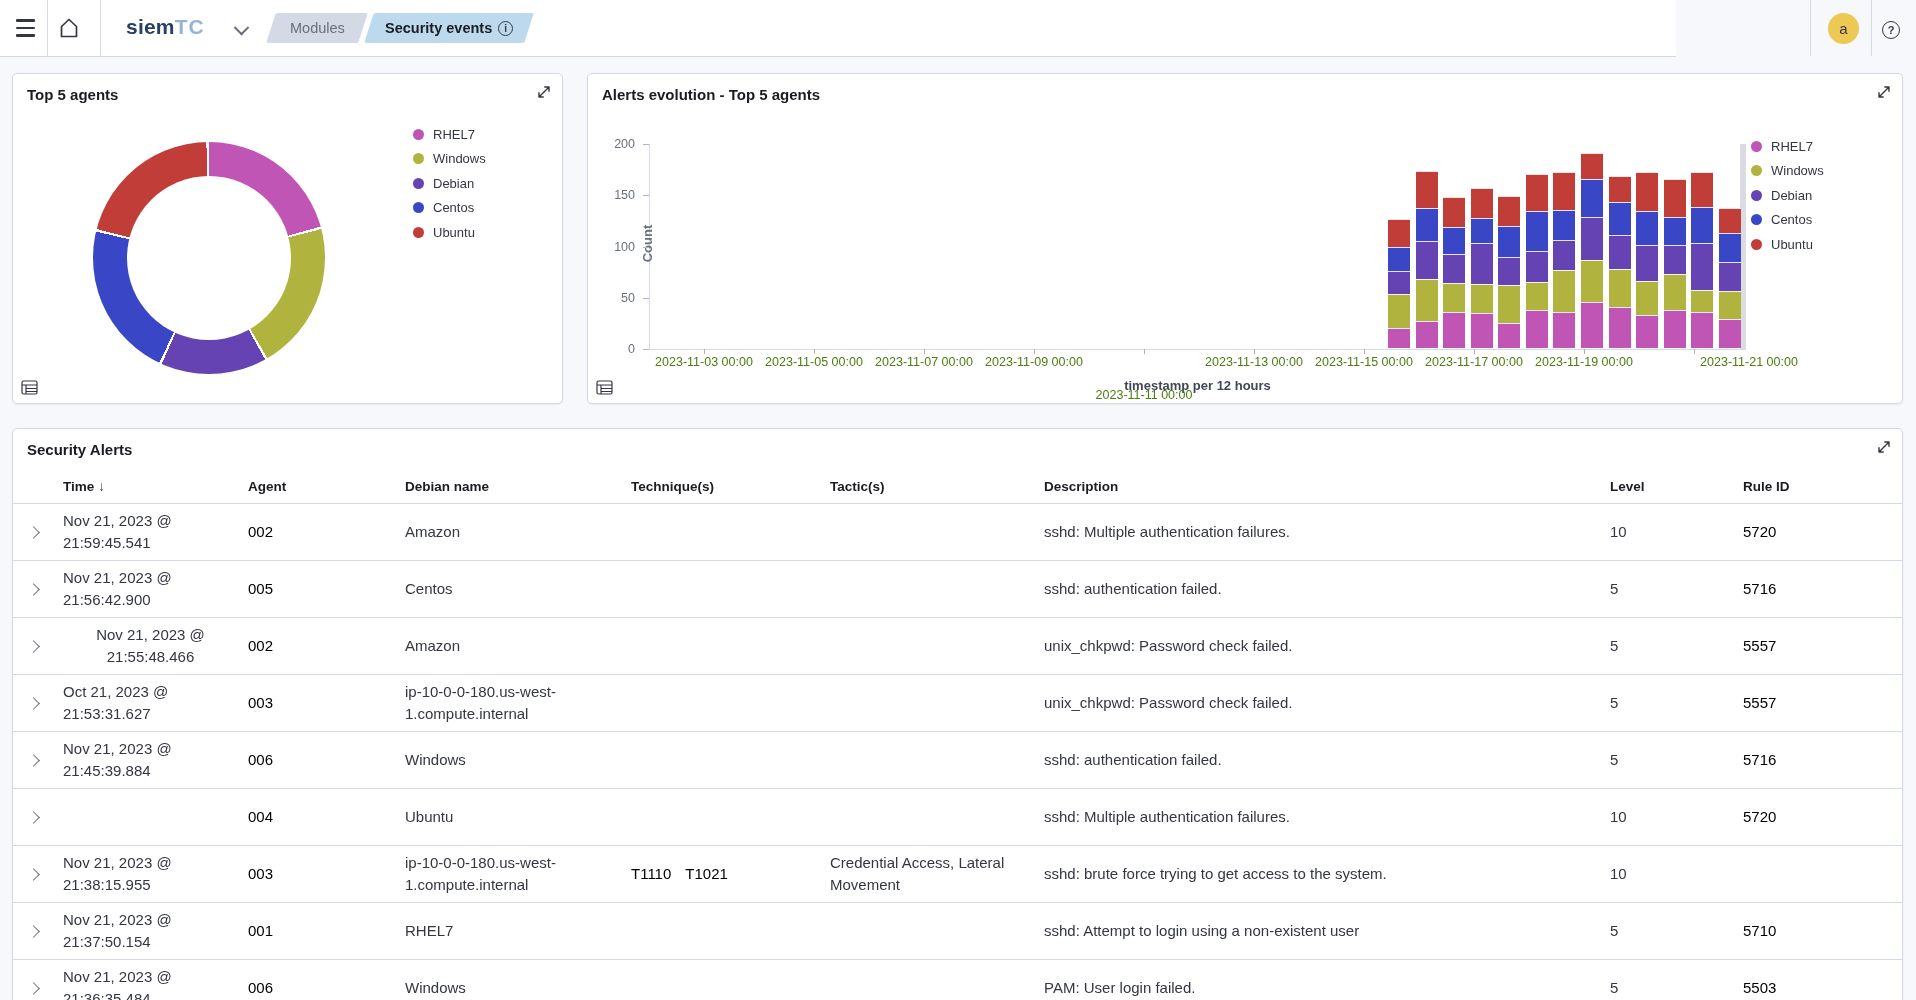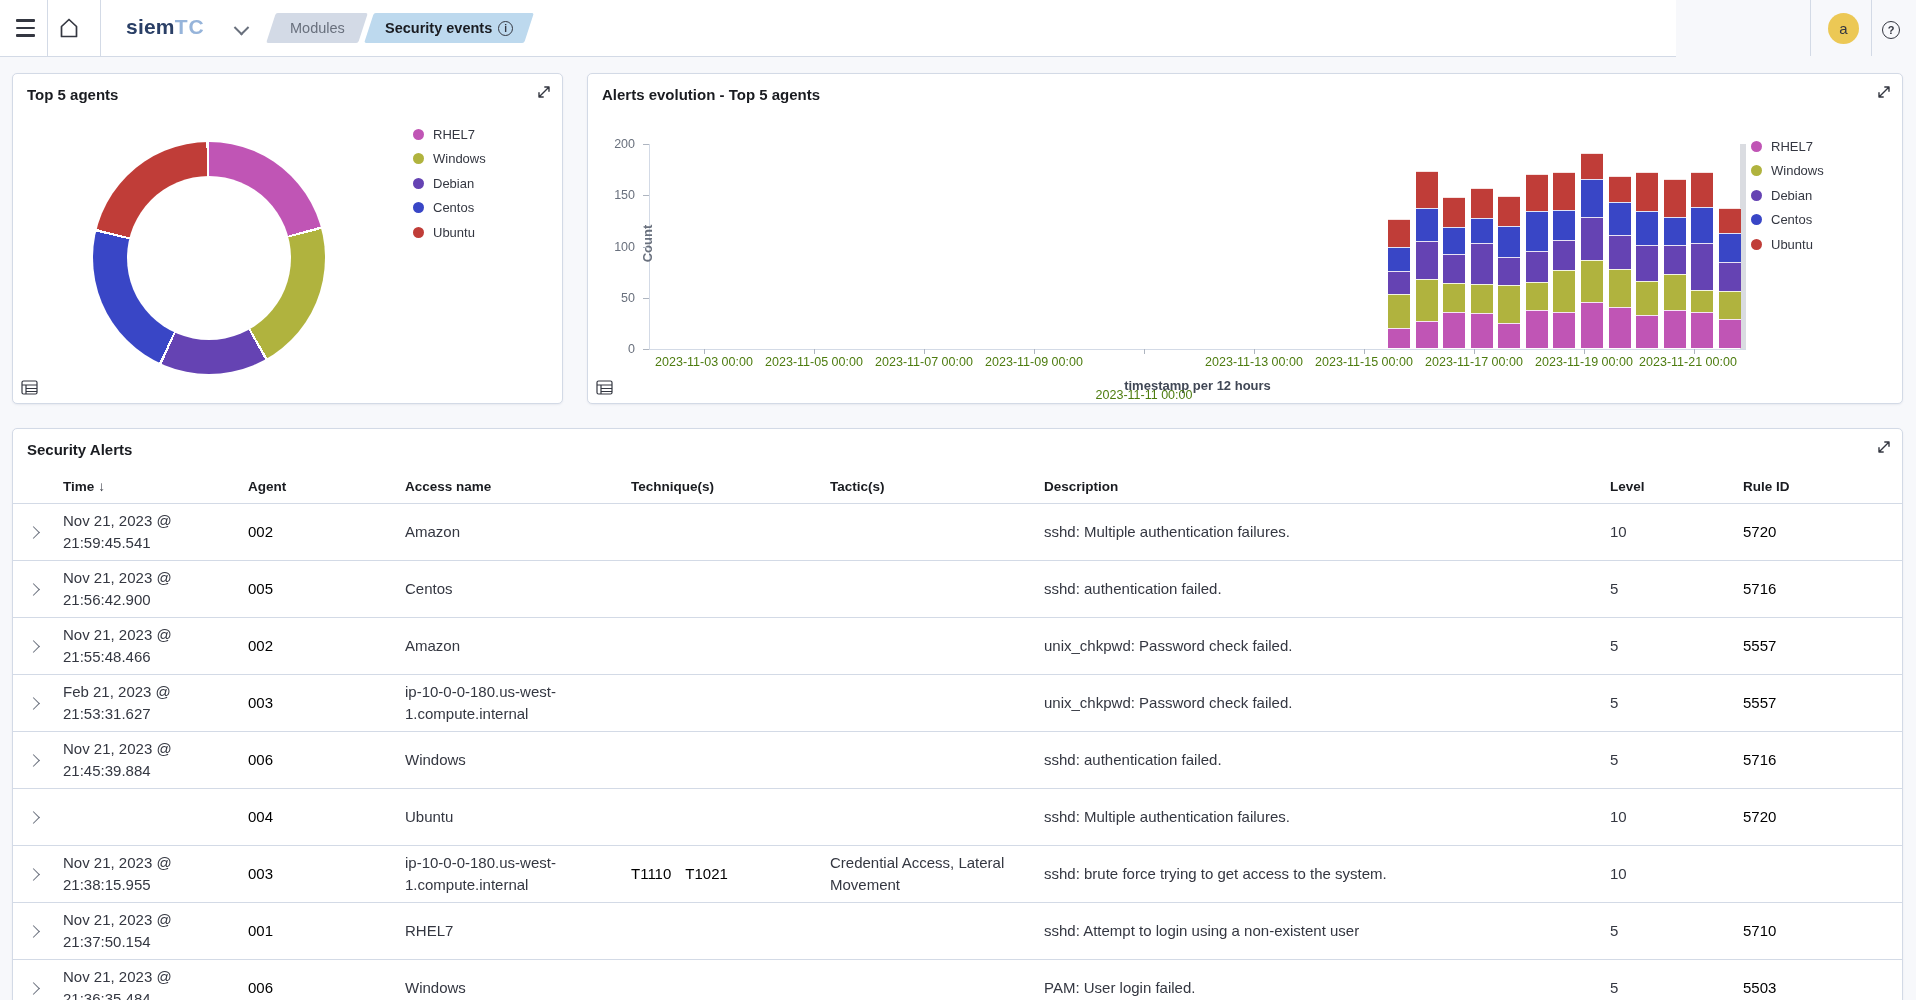--- a/index.html
+++ b/index.html
@@ -207,21 +207,21 @@
       <div class="xtick-label" style="left: 495px; margin-top: 33px;">2023-11-11 00:00</div>
       <div class="xtick-dash" style="left: 605px;"></div>
       <div class="xtick-label" style="left: 605px;">2023-11-13 00:00</div>
       <div class="xtick-dash" style="left: 715px;"></div>
       <div class="xtick-label" style="left: 715px;">2023-11-15 00:00</div>
       <div class="xtick-dash" style="left: 825px;"></div>
       <div class="xtick-label" style="left: 825px;">2023-11-17 00:00</div>
       <div class="xtick-dash" style="left: 935px;"></div>
       <div class="xtick-label" style="left: 935px;">2023-11-19 00:00</div>
       <div class="xtick-dash" style="left: 1045px;"></div>
-      <div class="xtick-label" style="left: 1039px;">2023-11-21 00:00</div>
+      <div class="xtick-label" style="left: 1100px;">2023-11-21 00:00</div>
       <div class="bar" style="left: 739px;">
         <div class="seg" style="height: 20.5px; background: rgb(192, 85, 181);"></div>
         <div class="seg" style="height: 33.8px; background: rgb(176, 179, 62);"></div>
         <div class="seg" style="height: 22.5px; background: rgb(101, 67, 179);"></div>
         <div class="seg" style="height: 24.6px; background: rgb(57, 70, 198);"></div>
         <div class="seg" style="height: 27.7px; background: rgb(192, 61, 56);"></div>
       </div>
       <div class="bar" style="left: 766.58px;">
         <div class="seg" style="height: 26.6px; background: rgb(192, 85, 181);"></div>
         <div class="seg" style="height: 42px; background: rgb(176, 179, 62);"></div>
@@ -340,21 +340,21 @@
 <section class="panel" id="panel-sec-alerts">
   <div class="panel-title">Security Alerts</div>
   <button class="iconbtn expandbtn">
     <svg width="16" height="16" viewBox="0 0 16 16" fill="none" stroke="#343741" stroke-width="1.4" stroke-linecap="round">
       <path d="M3 13 L13 3 M3 13 v-4.2 M3 13 h4.2 M13 3 v4.2 M13 3 h-4.2"></path>
     </svg>
   </button>
   <div class="thead" id="table-head">
       <div class="th" style="left: 50px; width: 175px;">Time<span class="sort-arrow">↓</span></div>
       <div class="th" style="left: 235px; width: 150px;">Agent</div>
-      <div class="th" style="left: 392px; width: 160px;">Access name</div>
+      <div class="th" style="left: 392px; width: 160px;">Debian name</div>
       <div class="th" style="left: 618px; width: 190px;">Technique(s)</div>
       <div class="th" style="left: 817px; width: 205px;">Tactic(s)</div>
       <div class="th" style="left: 1031px; width: 550px;">Description</div>
       <div class="th" style="left: 1597px; width: 120px;">Level</div>
       <div class="th" style="left: 1730px; width: 140px;">Rule ID</div>
     </div>
   <div class="tbody" id="table-body">
       <div class="trow" style="top: 0px;">
         <div class="td" style="left: 16px; width: 26px;">
           <span class="row-chevron"></span>
@@ -386,38 +386,38 @@
         <div class="td" style="left: 1031px; width: 550px;">sshd: authentication failed.</div>
         <div class="td" style="left: 1597px; width: 120px;">5</div>
         <div class="td" style="left: 1730px; width: 140px;">
           <a class="link">5716</a>
         </div>
       </div>
       <div class="trow" style="top: 114px;">
         <div class="td" style="left: 16px; width: 26px;">
           <span class="row-chevron"></span>
         </div>
-        <div class="td" style="left: 50px; width: 175px;">Nov 21, 2023 @ 21:55:48.466</div>
+        <div class="td" style="left: 50px; width: 175px; text-align: center;">Nov 21, 2023 @ 21:55:48.466</div>
         <div class="td" style="left: 235px; width: 150px;">
           <a class="link">002</a>
         </div>
         <div class="td" style="left: 392px; width: 160px;">Amazon</div>
         <div class="td" style="left: 618px; width: 190px;"></div>
         <div class="td" style="left: 817px; width: 205px;"></div>
         <div class="td" style="left: 1031px; width: 550px;">unix_chkpwd: Password check failed.</div>
         <div class="td" style="left: 1597px; width: 120px;">5</div>
         <div class="td" style="left: 1730px; width: 140px;">
           <a class="link">5557</a>
         </div>
       </div>
       <div class="trow" style="top: 171px;">
         <div class="td" style="left: 16px; width: 26px;">
           <span class="row-chevron"></span>
         </div>
-        <div class="td" style="left: 50px; width: 175px;">Feb 21, 2023 @ 21:53:31.627</div>
+        <div class="td" style="left: 50px; width: 175px;">Oct 21, 2023 @ 21:53:31.627</div>
         <div class="td" style="left: 235px; width: 150px;">
           <a class="link">003</a>
         </div>
         <div class="td" style="left: 392px; width: 160px;">ip-10-0-0-180.us-west-1.compute.internal</div>
         <div class="td" style="left: 618px; width: 190px;"></div>
         <div class="td" style="left: 817px; width: 205px;"></div>
         <div class="td" style="left: 1031px; width: 550px;">unix_chkpwd: Password check failed.</div>
         <div class="td" style="left: 1597px; width: 120px;">5</div>
         <div class="td" style="left: 1730px; width: 140px;">
           <a class="link">5557</a>

